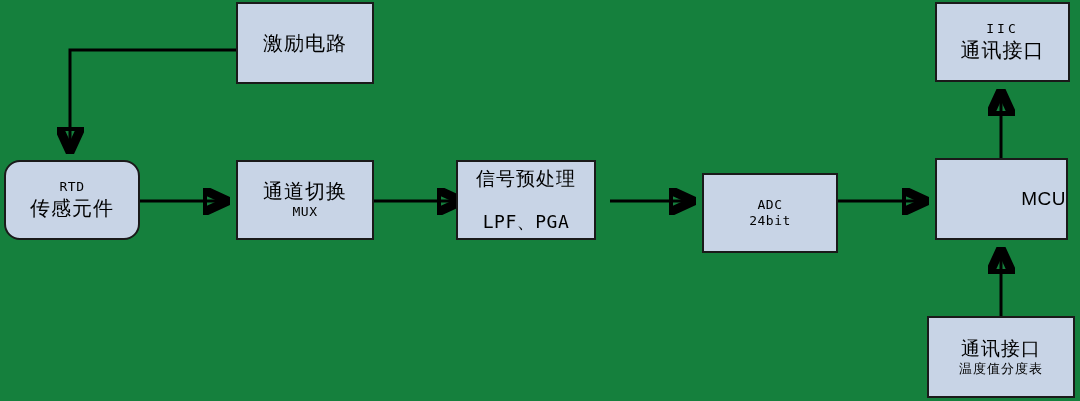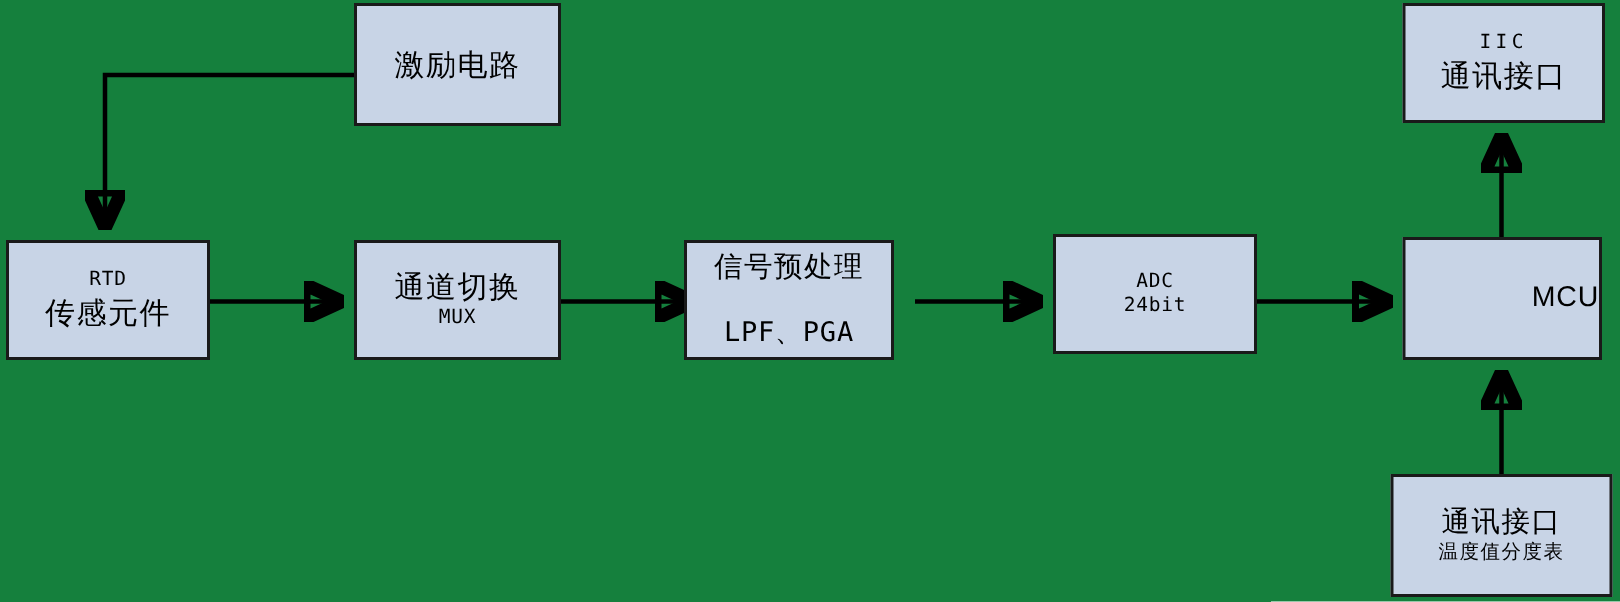--- a/index.html
+++ b/index.html
@@ -89,36 +89,36 @@
 
     <path d="M1001,158 L1001,90" marker-end="url(#arrowhead)"></path>
 
     <path d="M1001,316 L1001,248" marker-end="url(#arrowhead)"></path>
   </svg>
 
   <div class="block" style="left:236px; top:2px; width:138px; height:82px;">
     <span class="line cjk">激励电路</span>
   </div>
 
-  <div class="block" style="left:4px; top:160px; width:136px; height:80px;">
+  <div class="block" style="left:4px; top:160px; width:136px; height:80px;border-radius:16px;">
     <span class="line mono">RTD</span>
     <span class="line cjk">传感元件</span>
   </div>
 
   <div class="block" style="left:236px; top:160px; width:138px; height:80px;">
     <span class="line cjk">通道切换</span>
     <span class="line mono">MUX</span>
   </div>
 
   <div class="block" style="left:456px; top:160px; width:140px; height:80px;">
     <span class="line cjk" style="font-size:19px;">信号预处理</span>
     <span class="line mono" style="font-size:18px;margin-top:20px;">LPF、PGA</span>
   </div>
 
-  <div class="block" style="left:702px; top:156px; width:136px; height:80px;">
+  <div class="block" style="left:702px; top:173px; width:136px; height:80px;">
     <span class="line mono">ADC</span>
     <span class="line mono">24bit</span>
   </div>
 
   <div class="block" style="left:935px; top:158px; width:133px; height:82px;align-items:flex-end;">
     <span class="line sans-narrow">MCU</span>
   </div>
 
   <div class="block" style="left:935px; top:2px; width:135px; height:80px;">
     <span class="line mono" style="letter-spacing:3px;">IIC</span>

